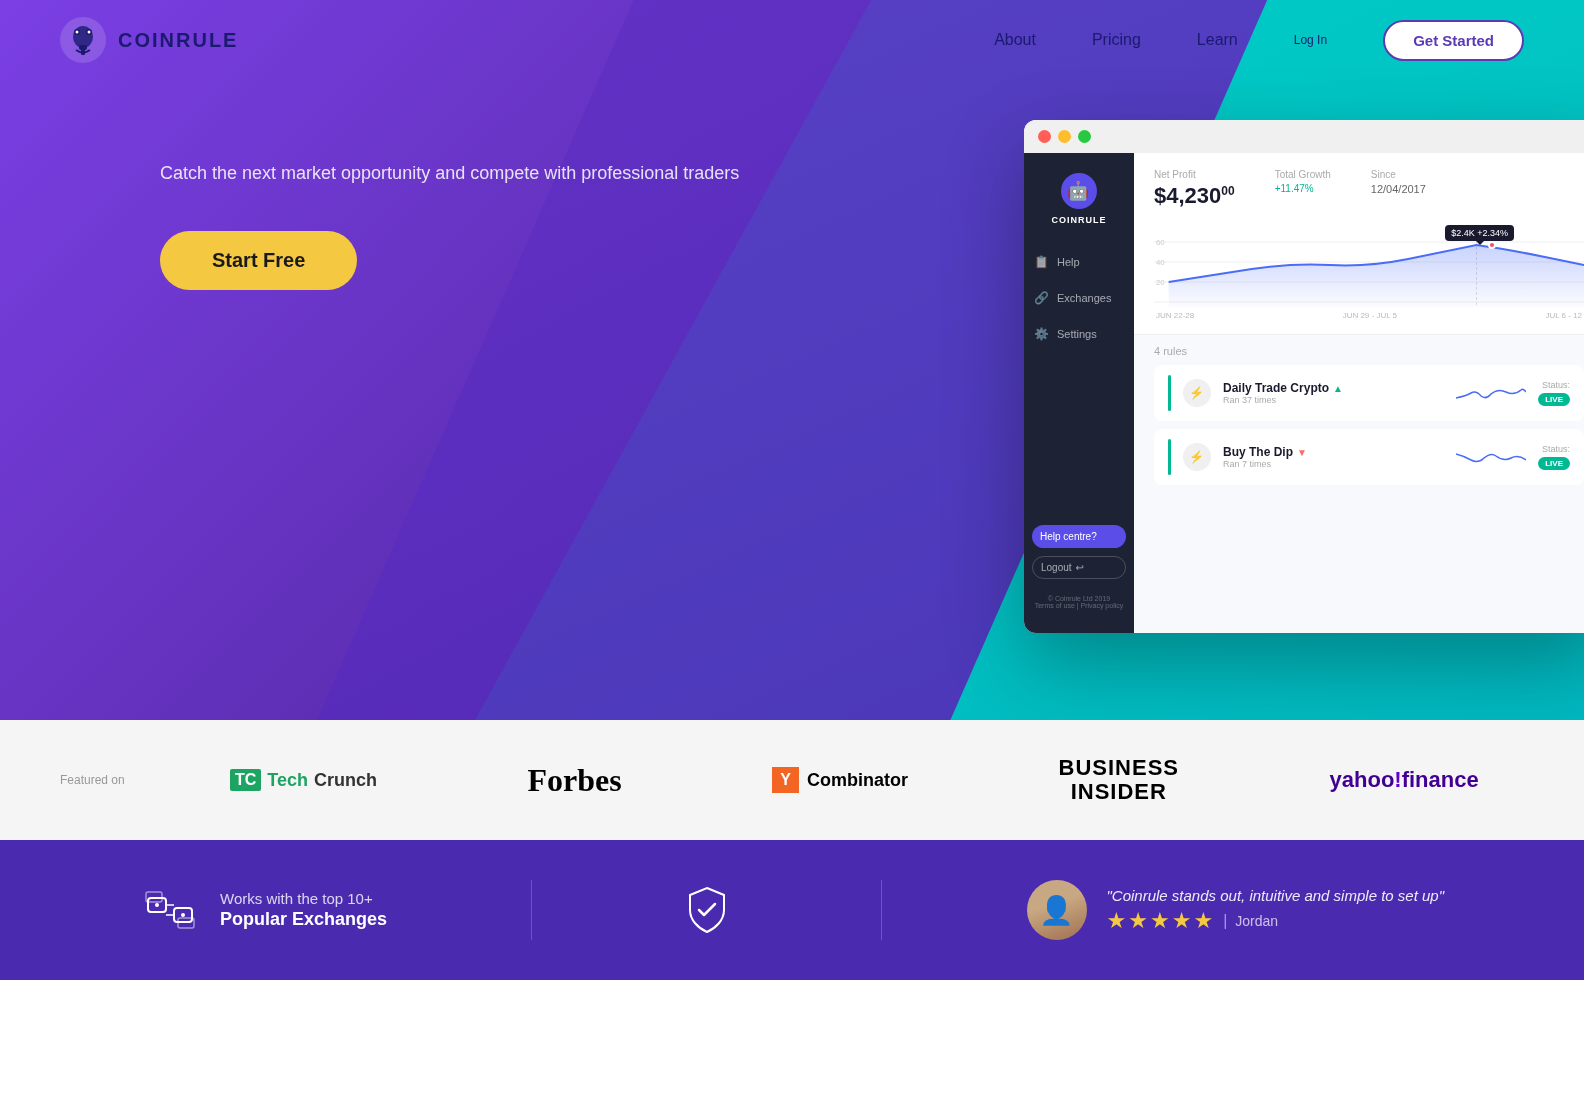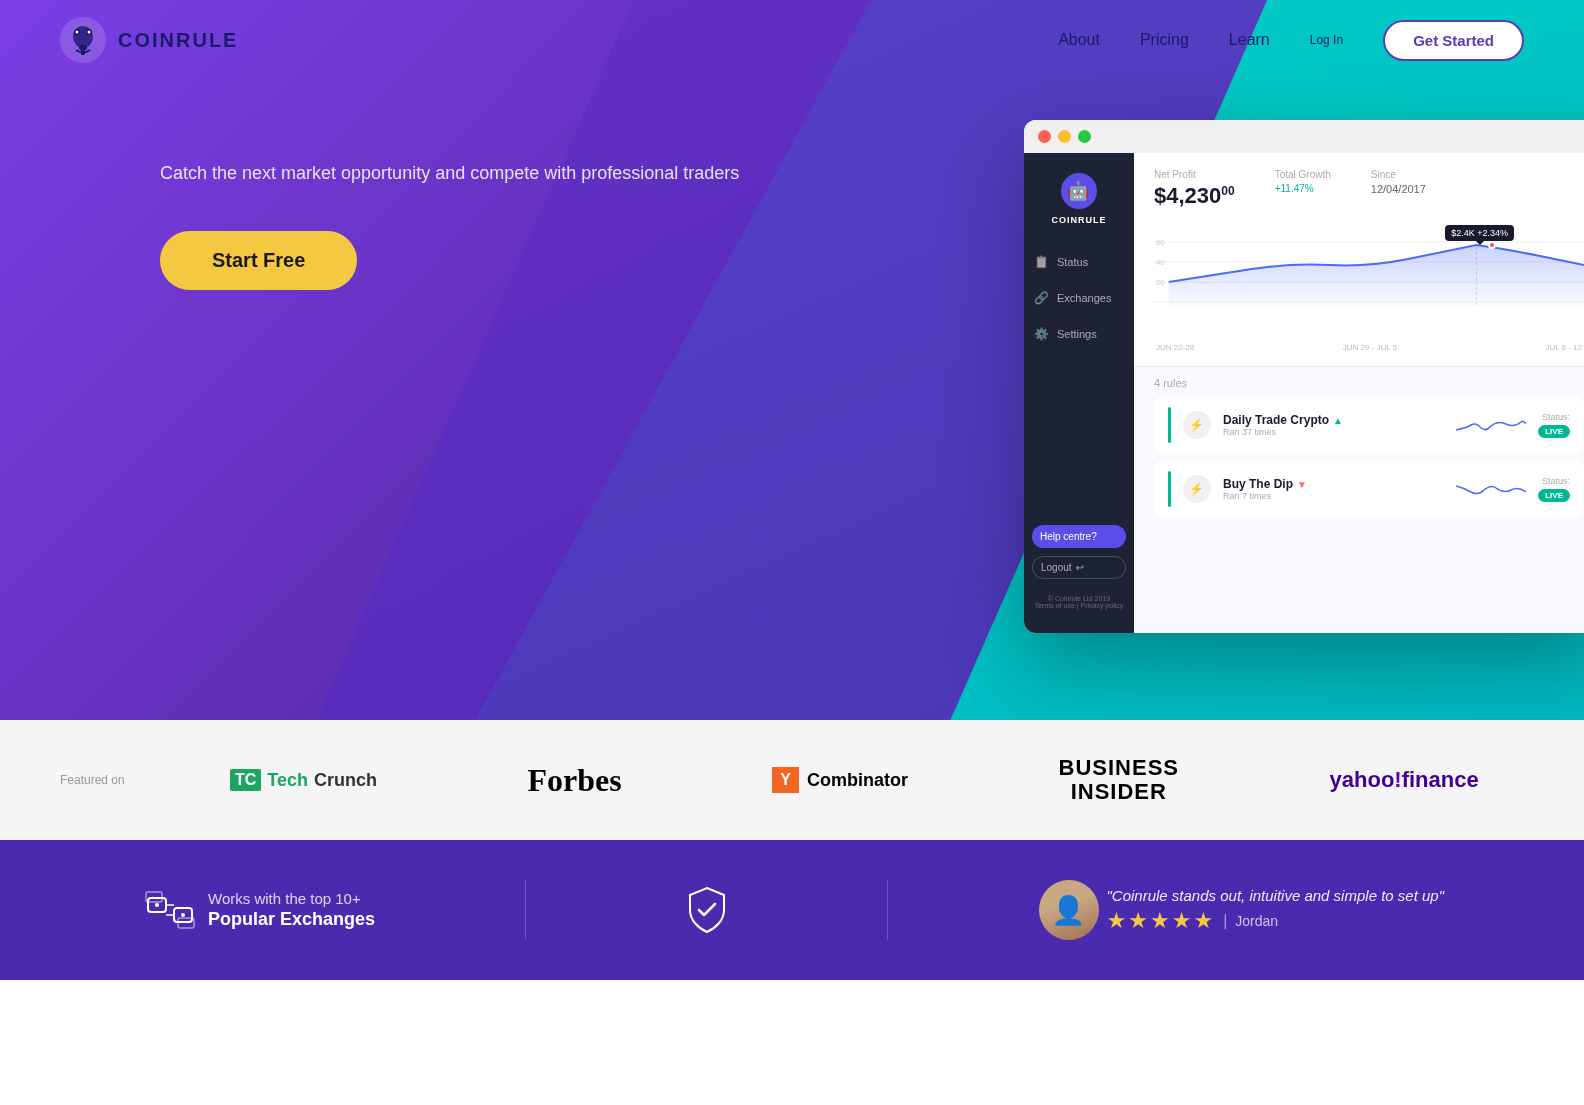--- a/index.html
+++ b/index.html
@@ -26,21 +26,21 @@
     }
     .logo-text {
       color: #1a1a6e;
       font-size: 20px;
       font-weight: 700;
       letter-spacing: 2px;
     }
     .nav-links {
       display: flex;
       align-items: center;
-      gap: 40px;
+      gap: 56px;
     }
     .nav-link {
       color: #1a1a6e;
       text-decoration: none;
       font-size: 16px;
       font-weight: 500;
     }
     .nav-login {
       color: #1a1a6e;
       text-decoration: none;
@@ -304,21 +304,20 @@
     .chart-svg {
       width: 100%;
       height: 80px;
     }
     .chart-labels {
       display: flex;
       justify-content: space-between;
       font-size: 8px;
       color: #bbb;
       padding: 0 2px;
-      margin-top: 32px;
     }
     .rules-section {
       padding: 10px 20px;
     }
     .rules-count {
       font-size: 11px;
       color: #aaa;
       margin-bottom: 8px;
     }
     .rule-row {
@@ -434,21 +433,21 @@
       width: 1584px;
       background: #4a2bb0;
       padding: 40px 140px;
       display: flex;
       align-items: center;
       justify-content: space-between;
     }
     .feature-item {
       display: flex;
       align-items: center;
-      gap: 8px;
+      gap: 20px;
     }
     .feature-icon-wrap {
       width: 60px; height: 60px;
       display: flex;
       align-items: center;
       justify-content: center;
       flex-shrink: 0;
     }
     .feature-text { color: white; }
     .feature-label-small {
@@ -545,21 +544,21 @@
       </div>
 
       <div class="mockup-body">
 
         <div class="mockup-sidebar">
           <div class="sidebar-logo">🤖</div>
           <div class="sidebar-brand">COINRULE</div>
           <div class="sidebar-nav">
             <div class="sidebar-item">
               <span class="sidebar-item-icon">📋</span>
-              <span>Status</span>
+              <span>Help</span>
             </div>
             <div class="sidebar-item">
               <span class="sidebar-item-icon">🔗</span>
               <span>Exchanges</span>
             </div>
             <div class="sidebar-item">
               <span class="sidebar-item-icon">⚙️</span>
               <span>Settings</span>
             </div>
           </div>

